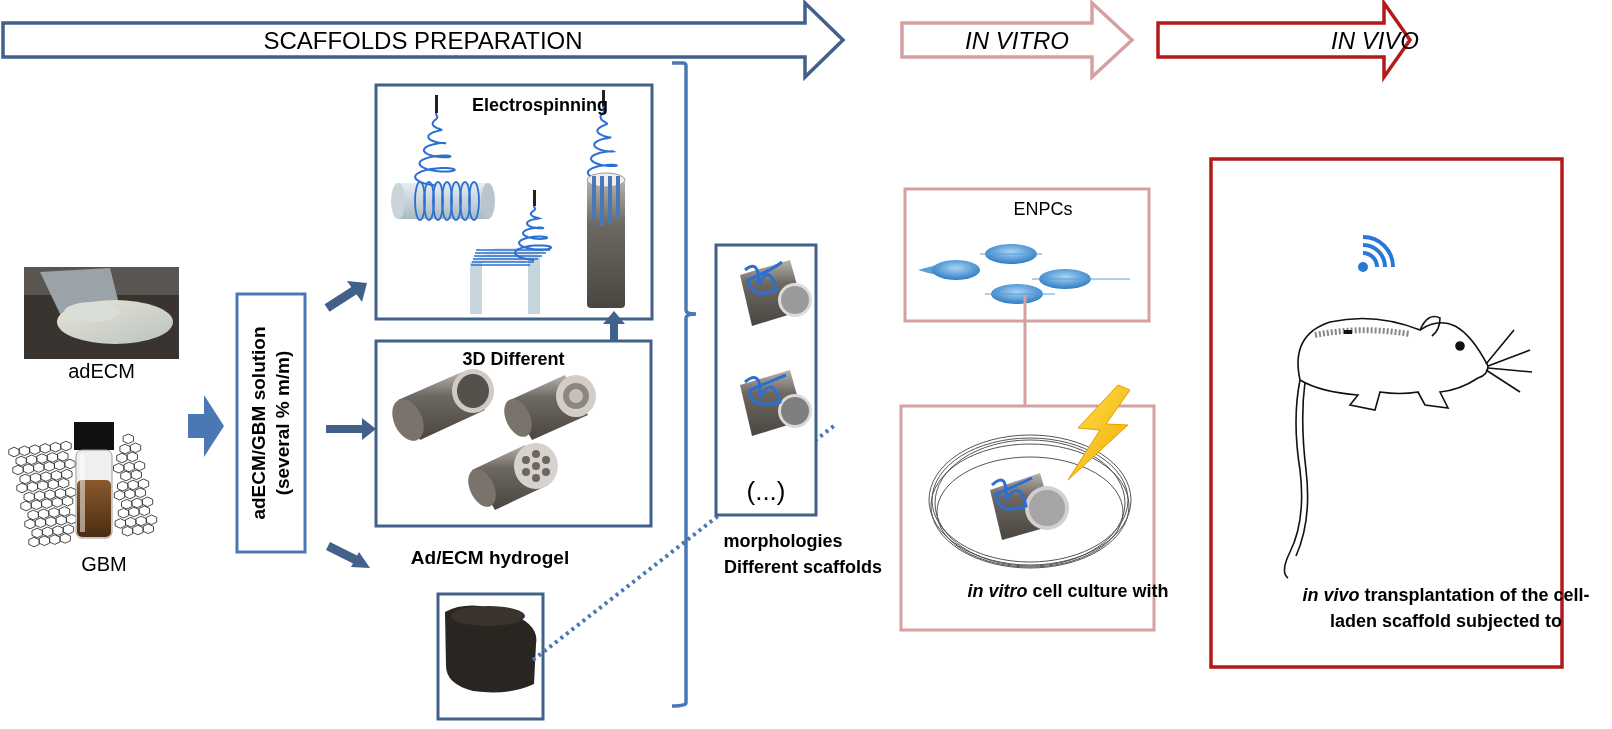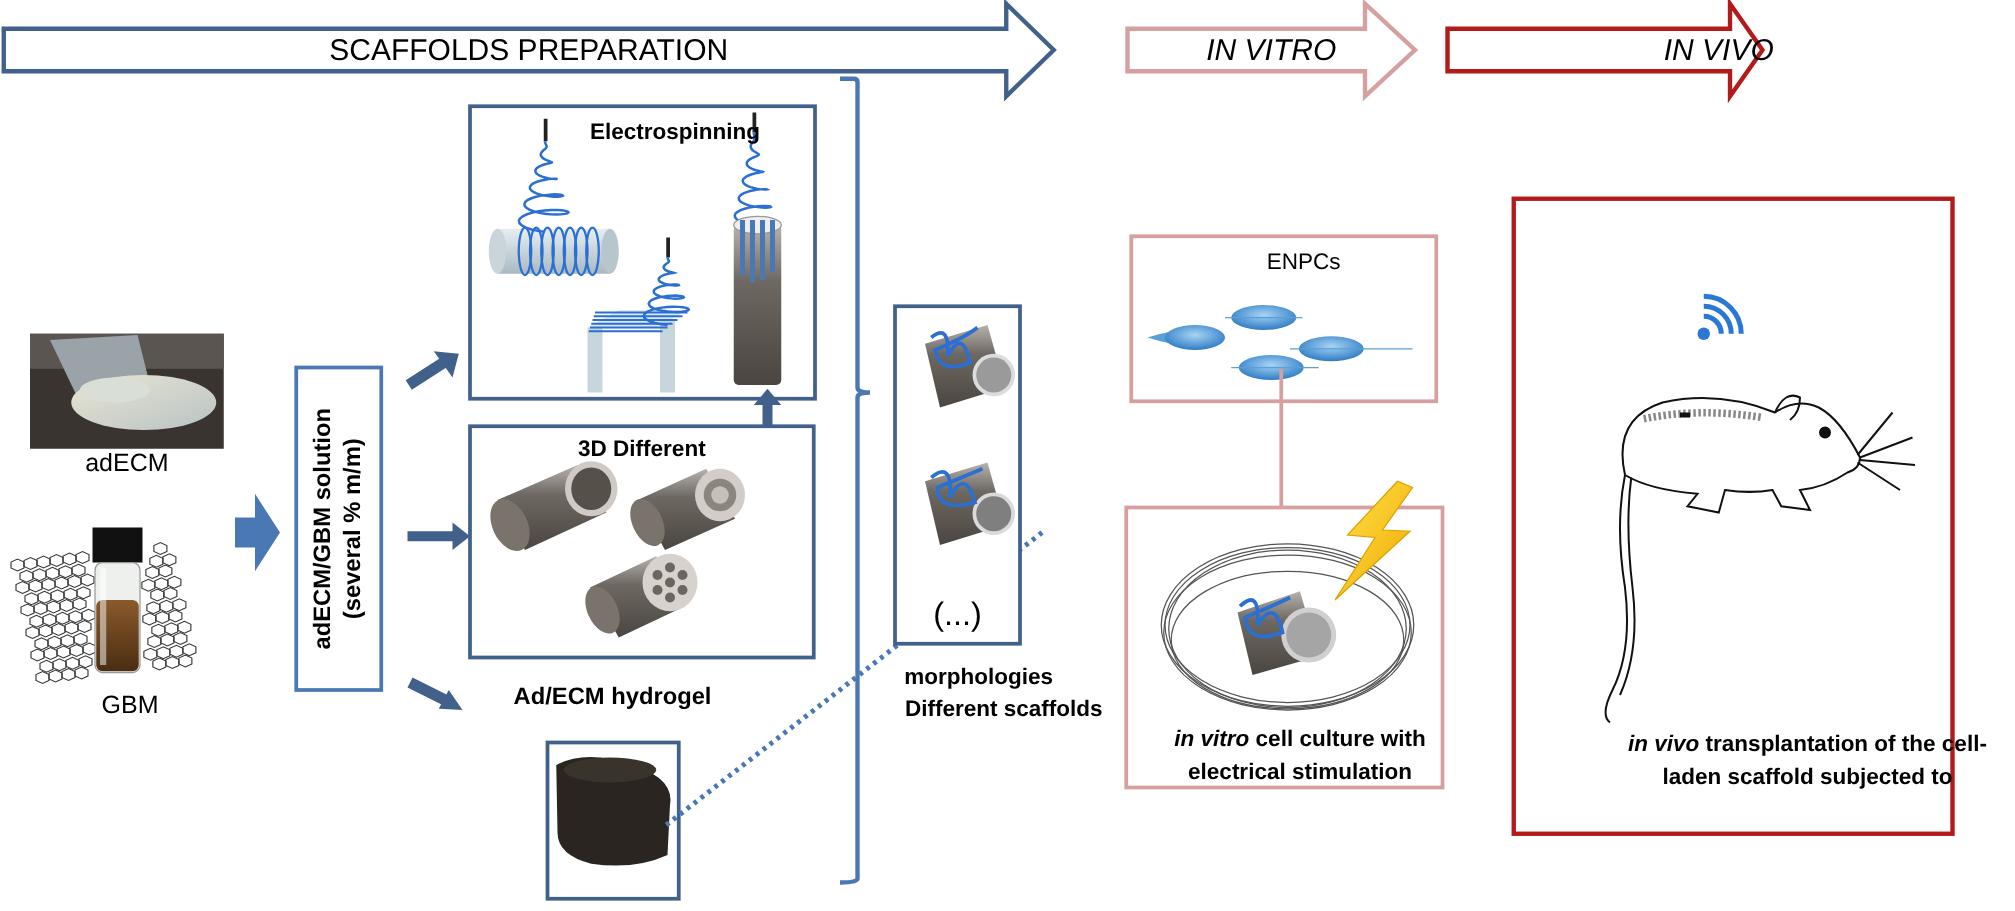--- a/index.html
+++ b/index.html
@@ -346,21 +346,20 @@
 <div class="lbl box-title" style="left:376px; width:275px; top:349px; font-size:18px;">3D Different</div>
 <div class="lbl box-title" style="left:400px; width:180px; top:547px;">Ad/ECM hydrogel</div>
 
 <div class="lbl caption" style="left:703px; width:200px; top:528px; font-size:18px;">
   <div style="margin-left:-40px;">morphologies</div>
   <div>Different scaffolds</div>
 </div>
 
 <div class="lbl plain" style="left:905px; width:276px; top:199px; font-size:18px;">ENPCs</div>
 
-<div class="lbl caption" style="left:901px; width:278px; top:578px; font-size:18px;">
+<div class="lbl caption" style="left:901px; width:278px; top:578px; font-size:18px;padding-left:28px;">
   <div><span class="ital">in vitro</span><span> cell culture with</span></div>
-  <div>electrical stimulation</div>
 </div>
 
 <div class="lbl caption" style="left:1211px; width:398px; top:582px; font-size:18px;margin-left:36px;">
   <div><span class="ital">in vivo</span><span> transplantation of the cell-</span></div>
   <div>laden scaffold subjected to</div>
 </div>
 
 </body></html>

